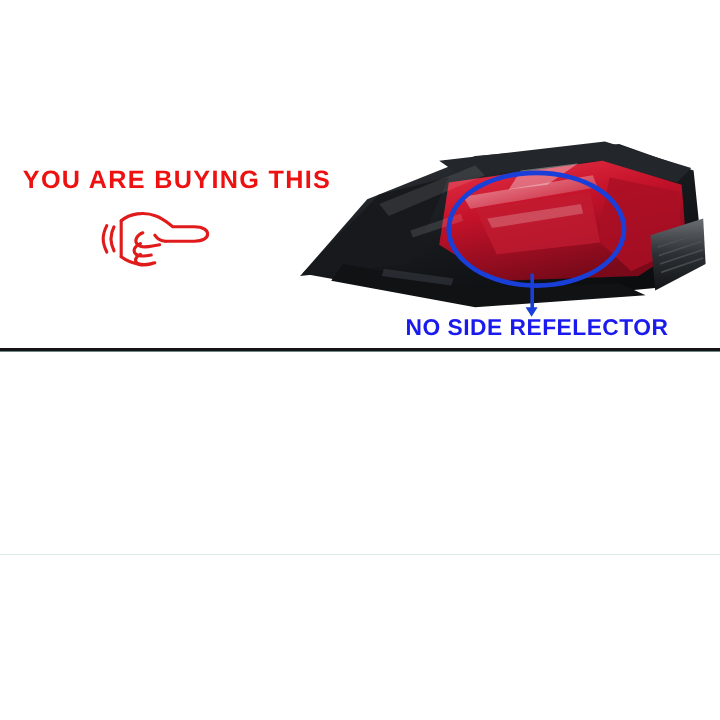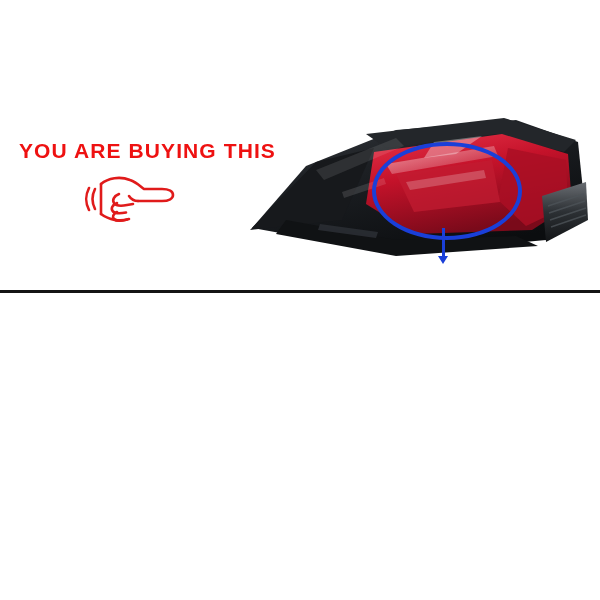--- a/index.html
+++ b/index.html
@@ -199,20 +199,21 @@
         <path d="M33 35 C28 37 26.5 41 29 43.5 C31.5 46 37 45.5 42 44.5"></path>
 
         <path d="M33 44 C29 46 28 49 30 51 C32.5 53.5 38 53 43 51.5"></path>
       </g>
     </svg>
 
     <div class="callout-ellipse" id="ellipse-top"></div>
     <div class="callout-leader" id="leader-top"></div>
     <div class="leader-arrow" id="arrow-top"></div>
 
+    <div class="callout-label" id="label-no-reflector">NO SIDE REFELECTOR</div>
   </div>
 
   <div class="panel-divider"></div>
 
   <div class="panel" id="panel-bottom">
 
     
     
 
     

